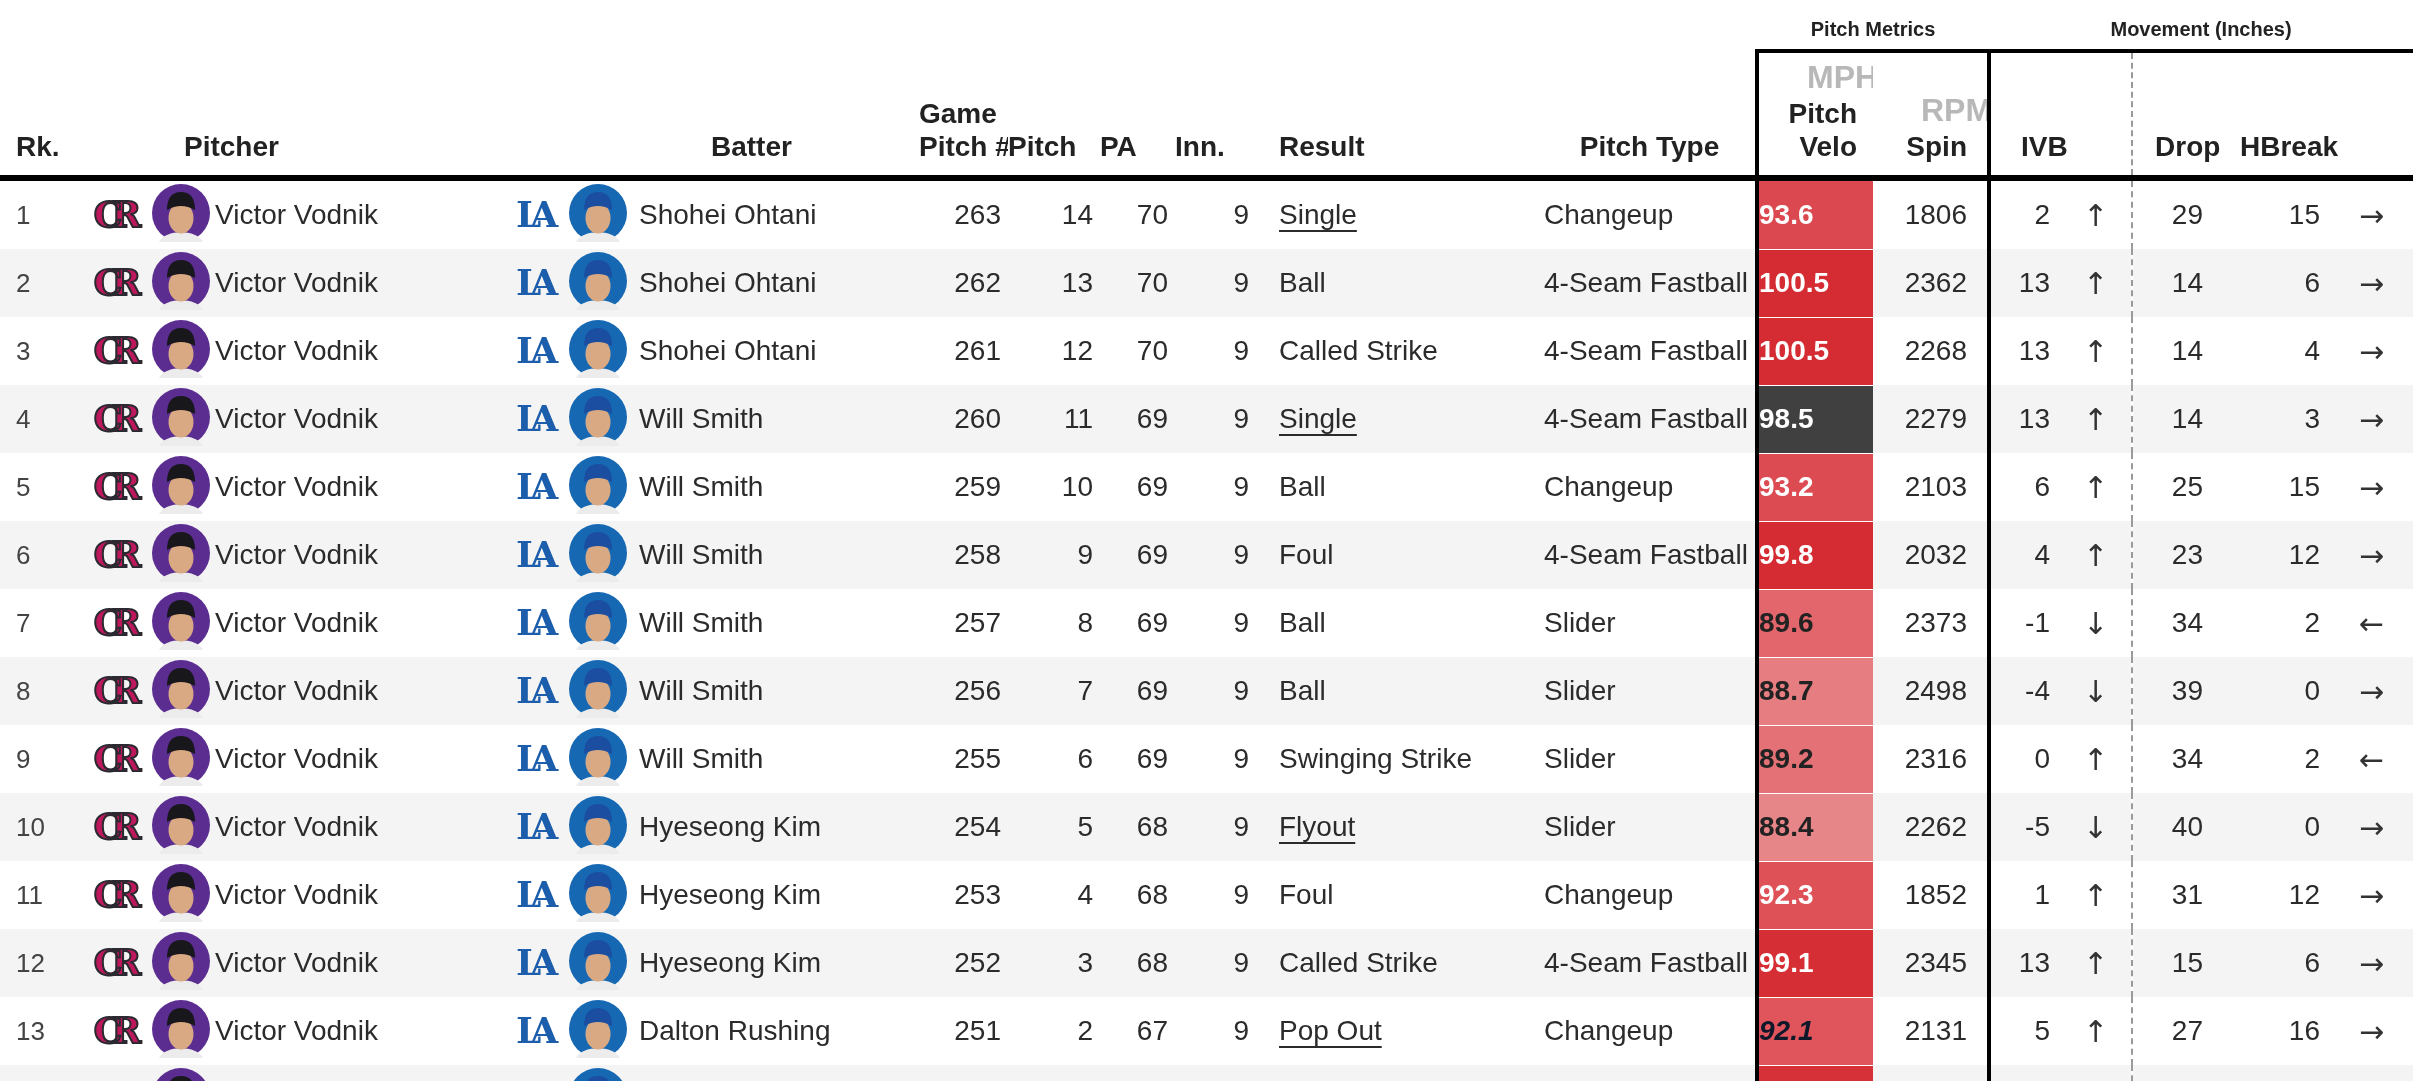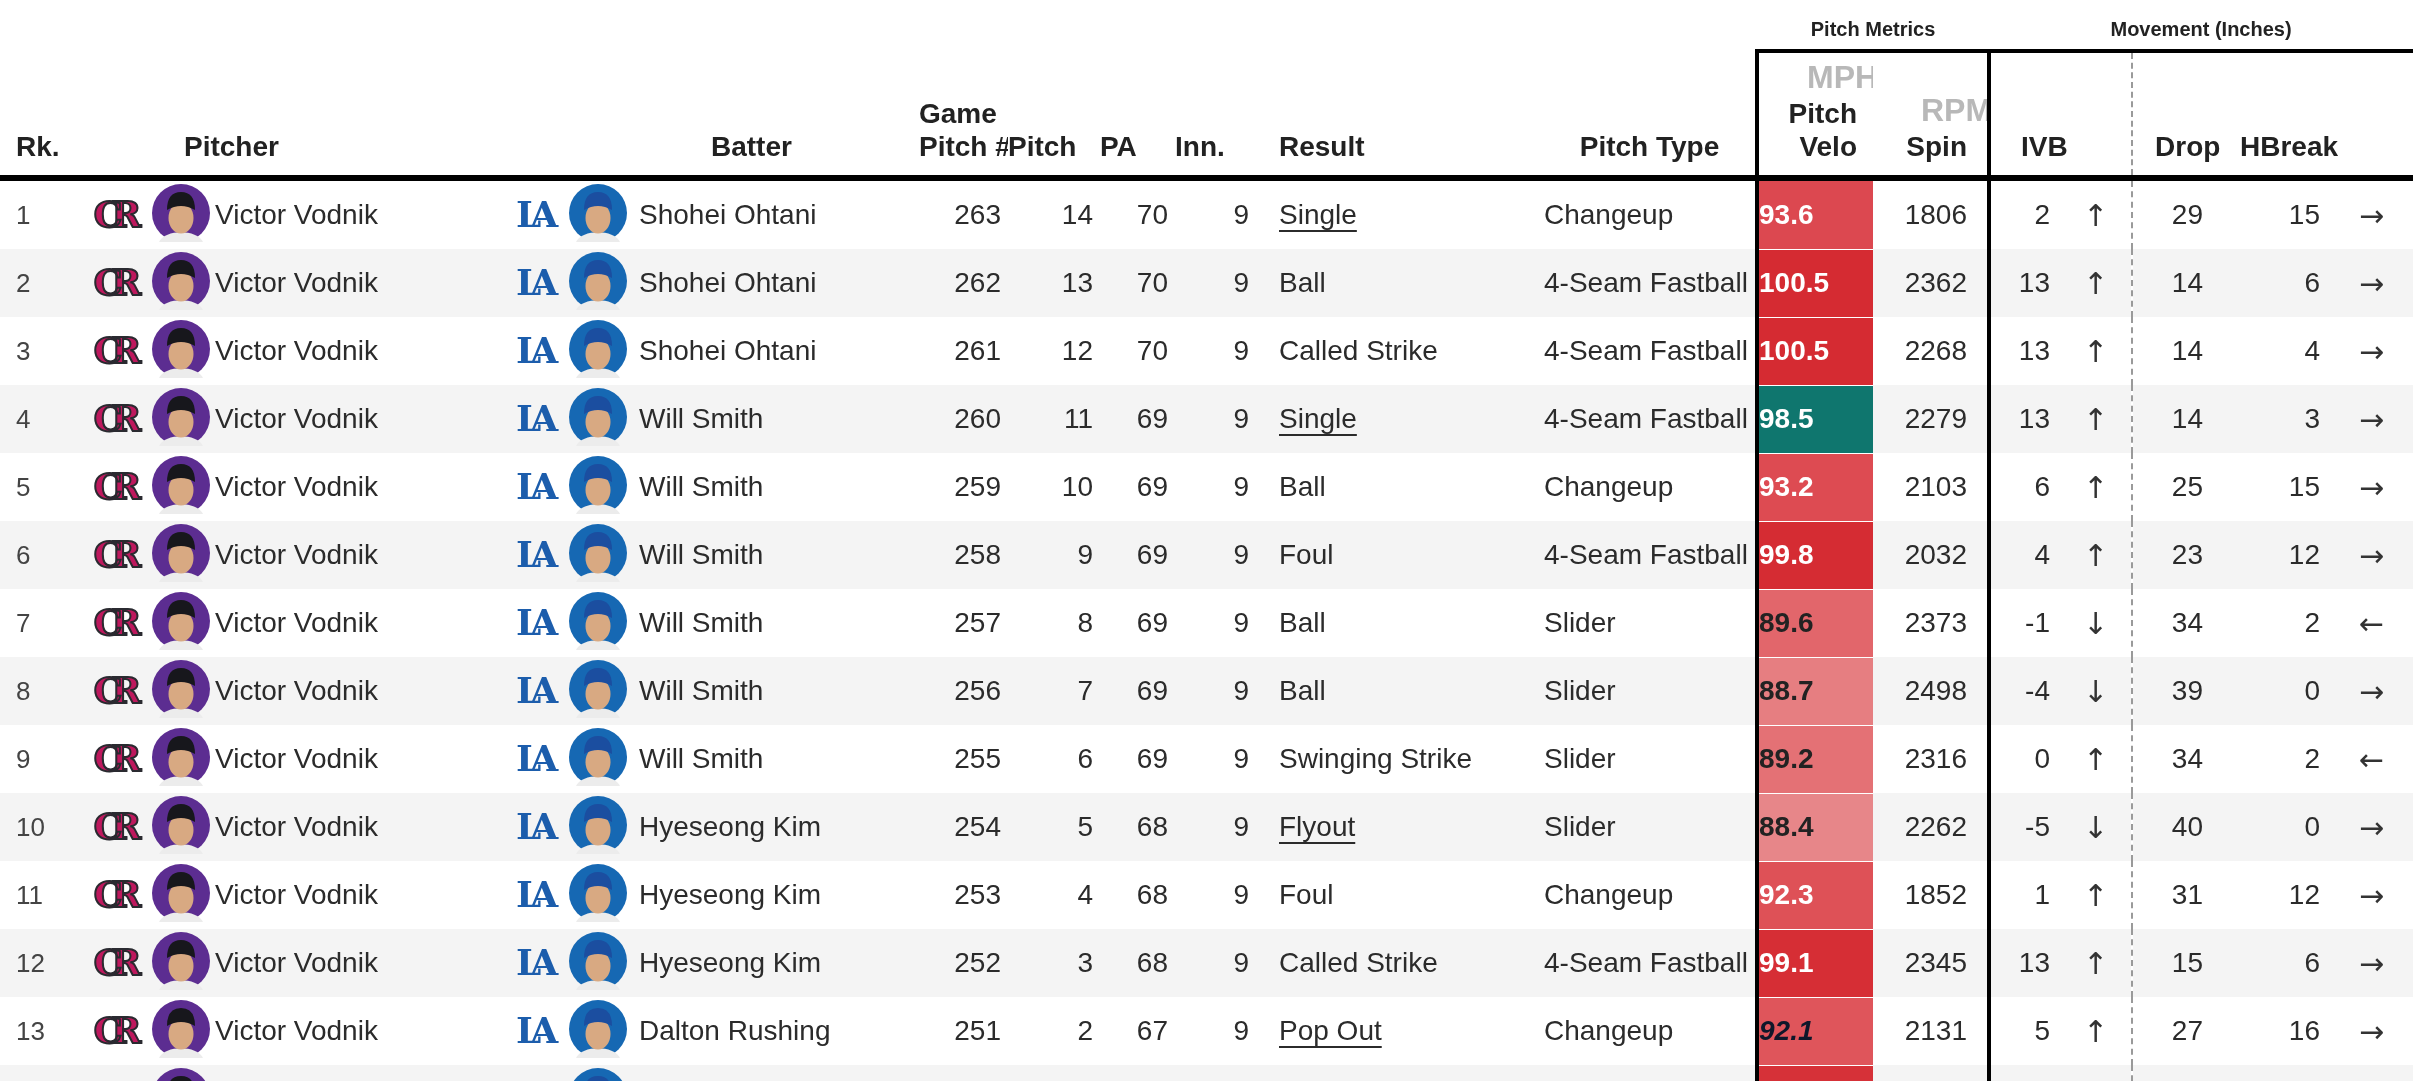--- a/index.html
+++ b/index.html
@@ -267,21 +267,21 @@
         <path class="av-cap" d="M15 26 Q15 8 29 8 Q43 8 43 26 Q29 18 15 26 Z"></path>
       </svg>
     </td>
     <td class="bname">Will Smith</td>
     <td class="num">260</td>
     <td class="num">11</td>
     <td class="num">69</td>
     <td class="num">9</td>
     <td class="result"><span class="result-text u">Single</span></td>
     <td class="ptype">4-Seam Fastball</td>
-    <td class="velo" style="background: #0f766e; color: rgb(255, 255, 255);">98.5</td>
+    <td class="velo" style="background: #404040; color: rgb(255, 255, 255);">98.5</td>
     <td class="num spin">2279</td>
     <td class="num ivb">13</td>
     <td class="ivb-arrow">↑</td>
     <td class="num drop">14</td>
     <td class="num hbreak">3</td>
     <td class="hb-arrow">→</td>
   </tr>
 
   <tr>
     <td class="rank">5</td>

